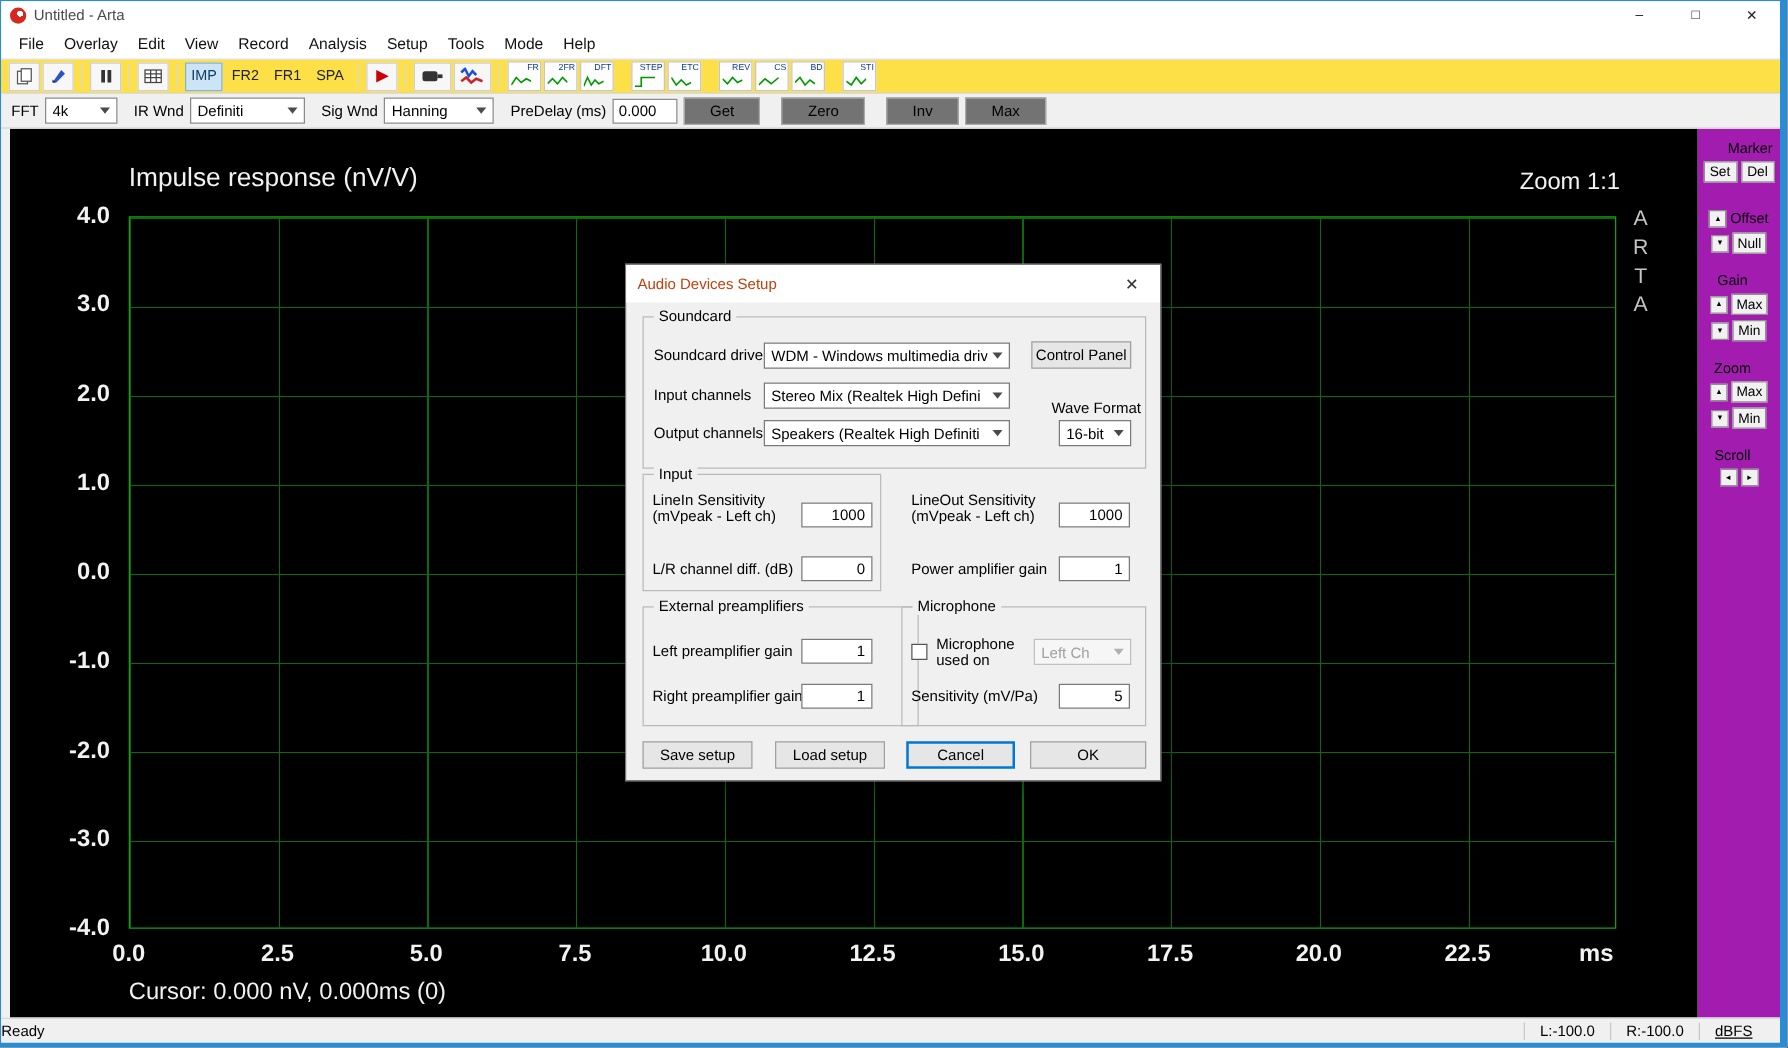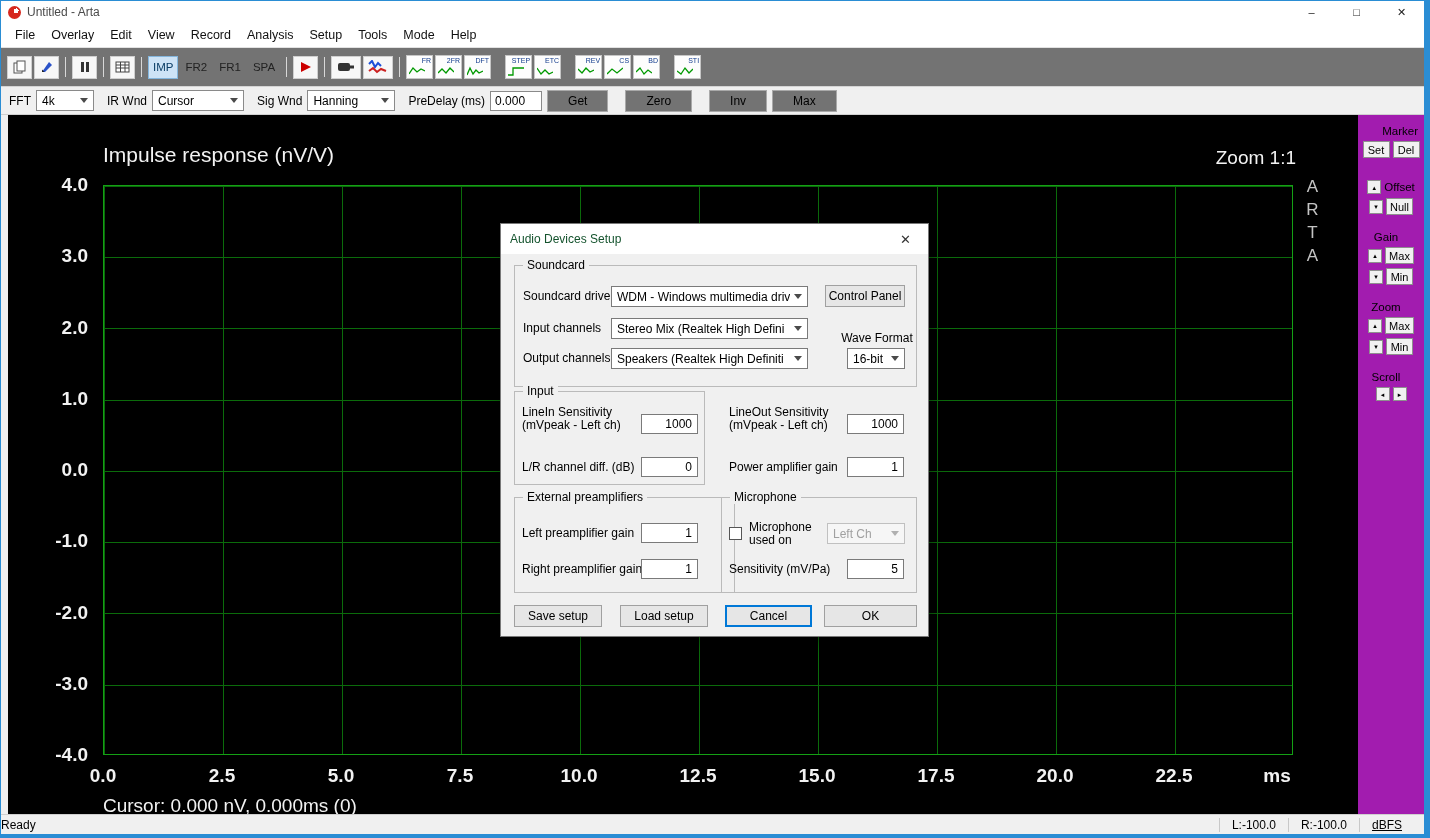--- a/index.html
+++ b/index.html
@@ -20,21 +20,21 @@
   .winbtn{ width:45px; height:22px; display:flex; align-items:center; justify-content:center;
     color:#222; font-size:11px; background:transparent; border:none; }
   .win-controls{ margin-left:auto; display:flex; }
 
   
   .menubar{ height:24px; background:#fff; display:flex; align-items:center;
     padding-left:6px; font-size:12.5px; color:#111; flex:0 0 auto; }
   .mi{ padding:3px 8px; }
 
   
-  .toolbar{ height:40px; background:#737373; border-top:1px solid #e2e2e2;
+  .toolbar{ height:28px; background:#fde047; border-top:1px solid #e2e2e2;
     border-bottom:1px solid #d4d4d4; display:flex; align-items:center;
     padding-left:6px; gap:2px; flex:0 0 auto; }
   .ibtn{ width:25px; height:23px; display:flex; align-items:center; justify-content:center;
     background:#f7f7f7; border:1px solid #cfcfcf; }
   .ibtn.wide{ width:30px; }
   .tsep{ width:1px; height:20px; background:#d8d8d8; margin:0 4px; }
   .mode{ min-width:29px; height:23px; font-size:11.5px; padding:0 4px;
     background:transparent; border:1px solid transparent; color:#222; }
   .mode.active{ background:#cde3f6; border:1px solid #84b6dd; color:#0b3e66; }
   .cbtn{ width:27px; height:24px; position:relative; background:#fdfdfd;
@@ -86,21 +86,21 @@
   .spin{ width:14px; height:14px; font-size:7px; line-height:11px; background:#f1f1f1;
     border:1px solid #8f8f8f; padding:0; }
   .gap16{ height:16px; flex:0 0 auto; }
   .gap18{ height:18px; flex:0 0 auto; }
 
   
   .dialog{ position:absolute; left:499px; top:108px; width:429px; height:414px;
     background:#f0f0f0; border:1px solid #787878; box-shadow:3px 3px 14px rgba(0,0,0,.45);
     font-size:12px; }
   .dlg-titlebar{ height:30px; background:#fff; display:flex; align-items:center; }
-  .dlg-title{ margin-left:9px; color:#14532d; }
+  .dlg-title{ margin-left:9px; color:#c2410c; }
   .dlg-close{ margin-left:auto; width:45px; height:30px; display:flex; align-items:center;
     justify-content:center; font-size:13px; color:#333; background:transparent; border:none; }
   .group{ position:absolute; border:1px solid #bababa; }
   .glabel{ position:absolute; background:#f0f0f0; padding:0 4px; font-size:12px; white-space:nowrap; }
   .dlbl{ position:absolute; color:#000; line-height:13px; }
   .combo{ position:absolute; height:21px; background:#fff; border:1px solid #7a7a7a;
     display:flex; align-items:center; padding:0 5px; font-size:12px; }
   .combo.disabled{ background:#f6f6f6; border-color:#c0c0c0; color:#a0a0a0; }
   .combo.disabled .arr{ border-top-color:#b0b0b0; }
   .ninput{ position:absolute; height:20px; background:#fff; border:1px solid #7a7a7a;
@@ -260,21 +260,21 @@
   </div>
 
   <div class="tb2">
     <span>FFT</span>
     <div class="combo2" style="width:58px">
       <span class="ctext">4k</span>
       <span class="arr"></span>
     </div>
     <span class="lblgap">IR Wnd</span>
     <div class="combo2" style="width:92px">
-      <span class="ctext">Cursor</span>
+      <span class="ctext">Definiti</span>
       <span class="arr"></span>
     </div>
     <span class="lblgap">Sig Wnd</span>
     <div class="combo2" style="width:88px">
       <span class="ctext">Hanning</span>
       <span class="arr"></span>
     </div>
     <span class="lblgap">PreDelay (ms)</span>
     <input class="tinput" value="0.000" style="">
     <button class="tbtn">Get</button>

